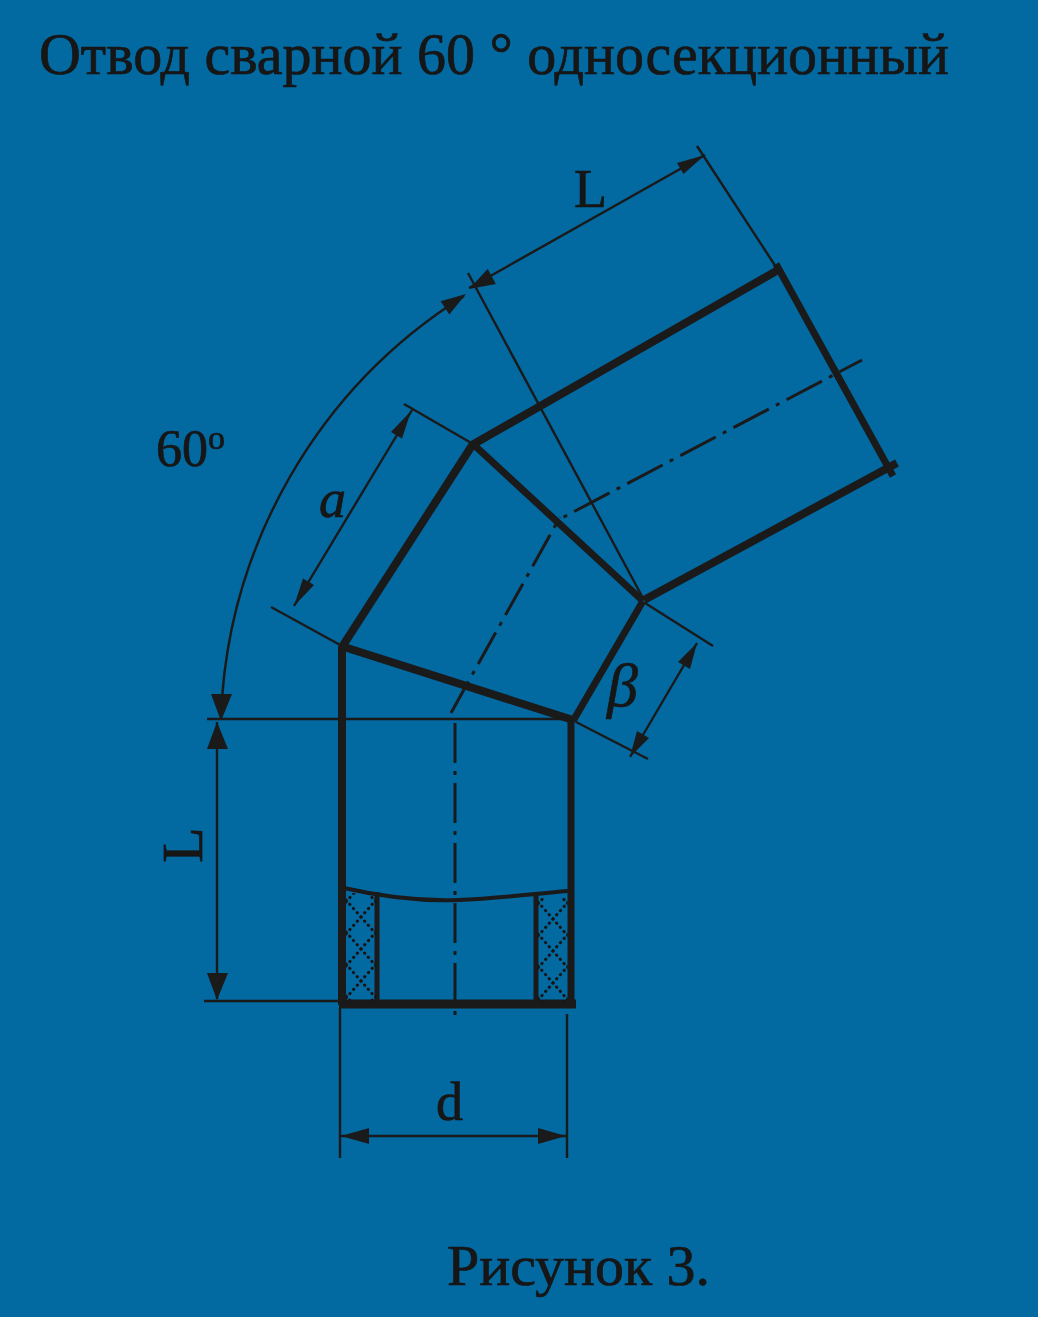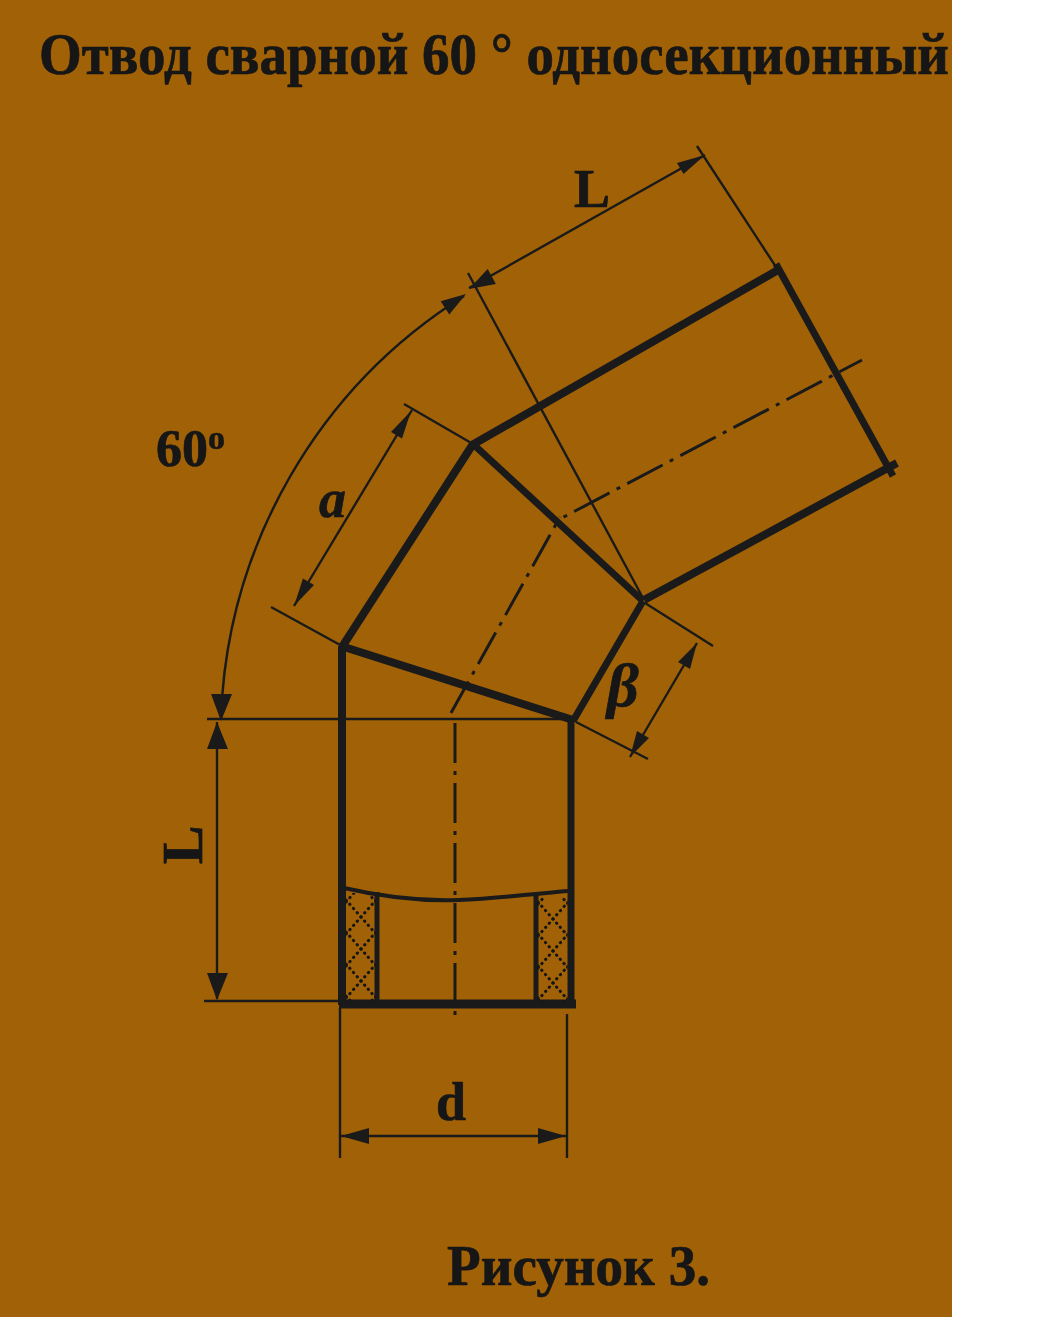--- a/index.html
+++ b/index.html
@@ -1,17 +1,17 @@
 <!DOCTYPE html>
 <html><head>
 <meta charset="utf-8">
 <style>
   html,body{margin:0;padding:0;background:#ffffff;}
-  #page{position:relative;width:952px;height:1317px;background:#a16207;overflow:hidden;
-        font-family:"Liberation Serif", serif;font-weight:bold;}
+  #page{position:relative;width:1038px;height:1317px;background:#0369a1;overflow:hidden;
+        font-family:"Liberation Serif", serif;}
   svg{position:absolute;left:0;top:0;filter:blur(0.45px);}
   .ink{stroke:#1a1a1a;fill:none;}
   text{fill:#161616;stroke:#161616;stroke-width:0.7;font-family:"Liberation Serif", serif;}
 </style>
 </head>
 <body>
 <div id="page">
 <svg width="1038" height="1317" viewBox="0 0 1038 1317">
 
   <text x="39" y="74" font-size="60" textLength="910" lengthAdjust="spacingAndGlyphs">Отвод сварной 60 ° односекционный</text>

